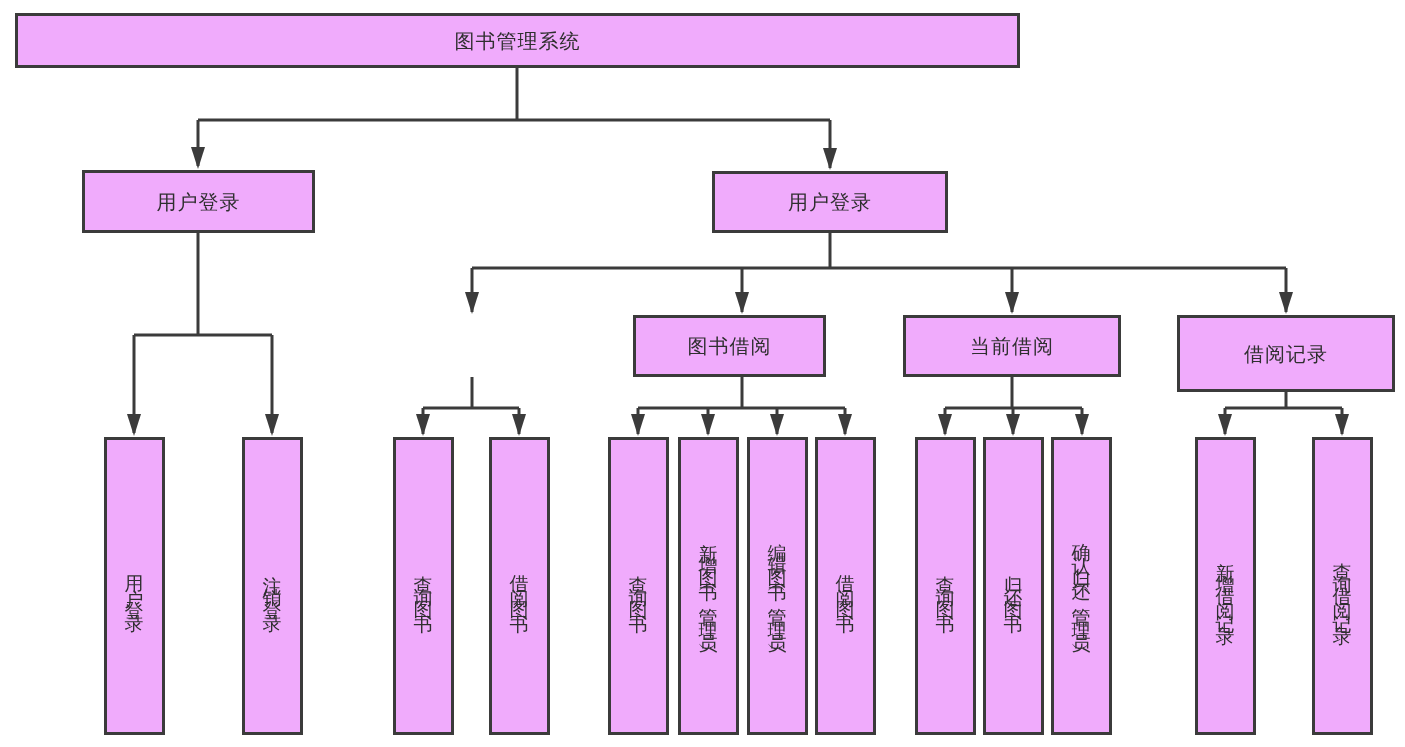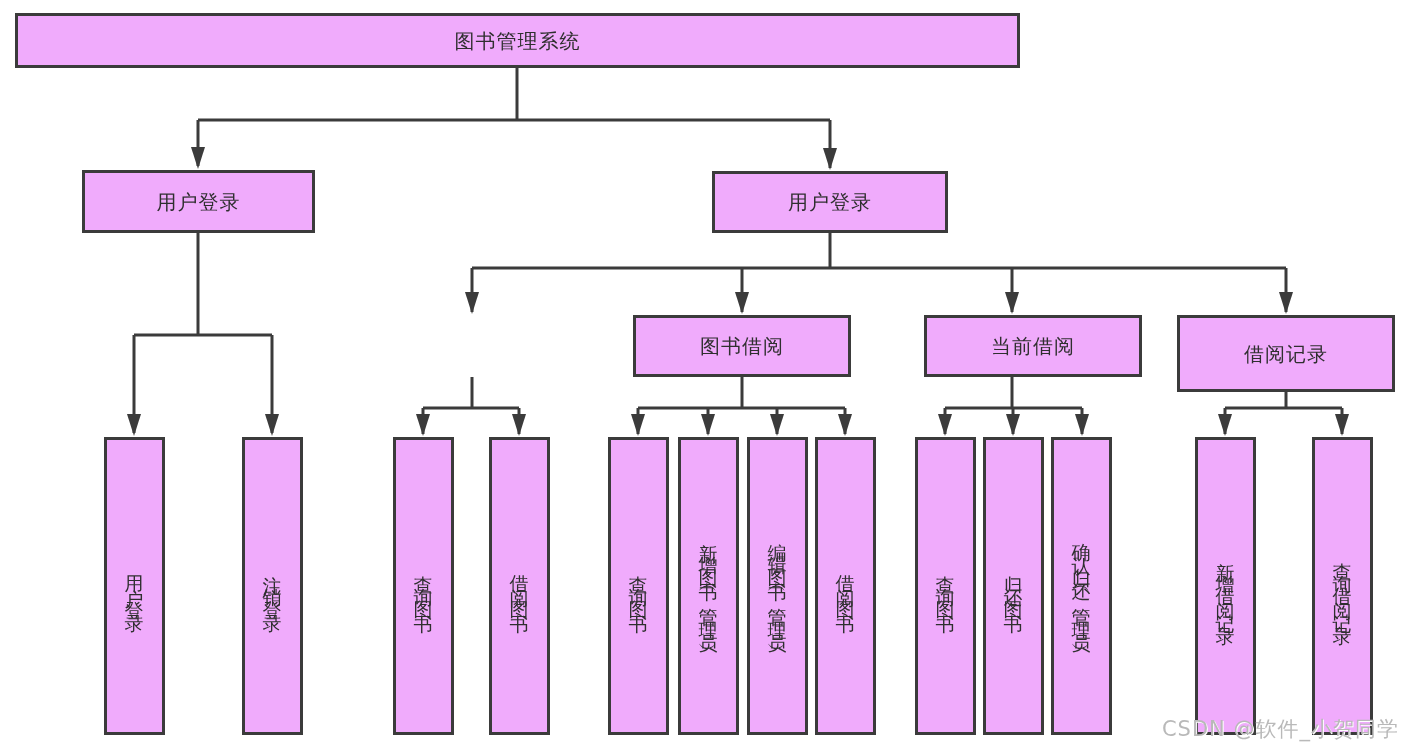--- a/index.html
+++ b/index.html
@@ -135,37 +135,36 @@
       <polygon points="1225,436 1218,414 1232,414"></polygon>
       <polygon points="1342,436 1335,414 1349,414"></polygon>
     </g>
   </svg>
 
   <div class="node hbox" style="left:15px; top:13px; width:1005px; height:55px;">图书管理系统</div>
 
   <div class="node hbox" style="left:82px; top:170px; width:233px; height:63px;">用户登录</div>
   <div class="node hbox" style="left:712px; top:171px; width:236px; height:62px;">用户登录</div>
 
-  <div class="node hbox" style="left:633px; top:315px; width:218px; height:62px;">图书借阅</div>
-  <div class="node hbox" style="left:903px; top:315px; width:218px; height:62px;margin-left:21px;">当前借阅</div>
+  <div class="node hbox" style="left:633px; top:315px; width:193px; height:62px;">图书借阅</div>
+  <div class="node hbox" style="left:903px; top:315px; width:218px; height:62px;">当前借阅</div>
   <div class="node hbox" style="left:1177px; top:315px; width:218px; height:77px;">借阅记录</div>
 
   <div class="node vbox" style="left:104px;">用户登录</div>
   <div class="node vbox" style="left:242px;">注销登录</div>
 
   <div class="node vbox" style="left:393px;">查询图书</div>
   <div class="node vbox" style="left:489px;">借阅图书</div>
 
   <div class="node vbox" style="left:608px;">查询图书</div>
   <div class="node vbox" style="left:678px;">新增图书（管理员）</div>
   <div class="node vbox" style="left:747px;">编辑图书（管理员）</div>
   <div class="node vbox" style="left:815px;">借阅图书</div>
 
   <div class="node vbox" style="left:915px;">查询图书</div>
   <div class="node vbox" style="left:983px;">归还图书</div>
   <div class="node vbox" style="left:1051px;">确认归还（管理员）</div>
 
   <div class="node vbox" style="left:1195px;">新增借阅记录</div>
   <div class="node vbox" style="left:1312px;">查询借阅记录</div>
 
-  <div class="watermark">CSDN @软件_小贺同学</div>
 
 </div>
 
 </body></html>

